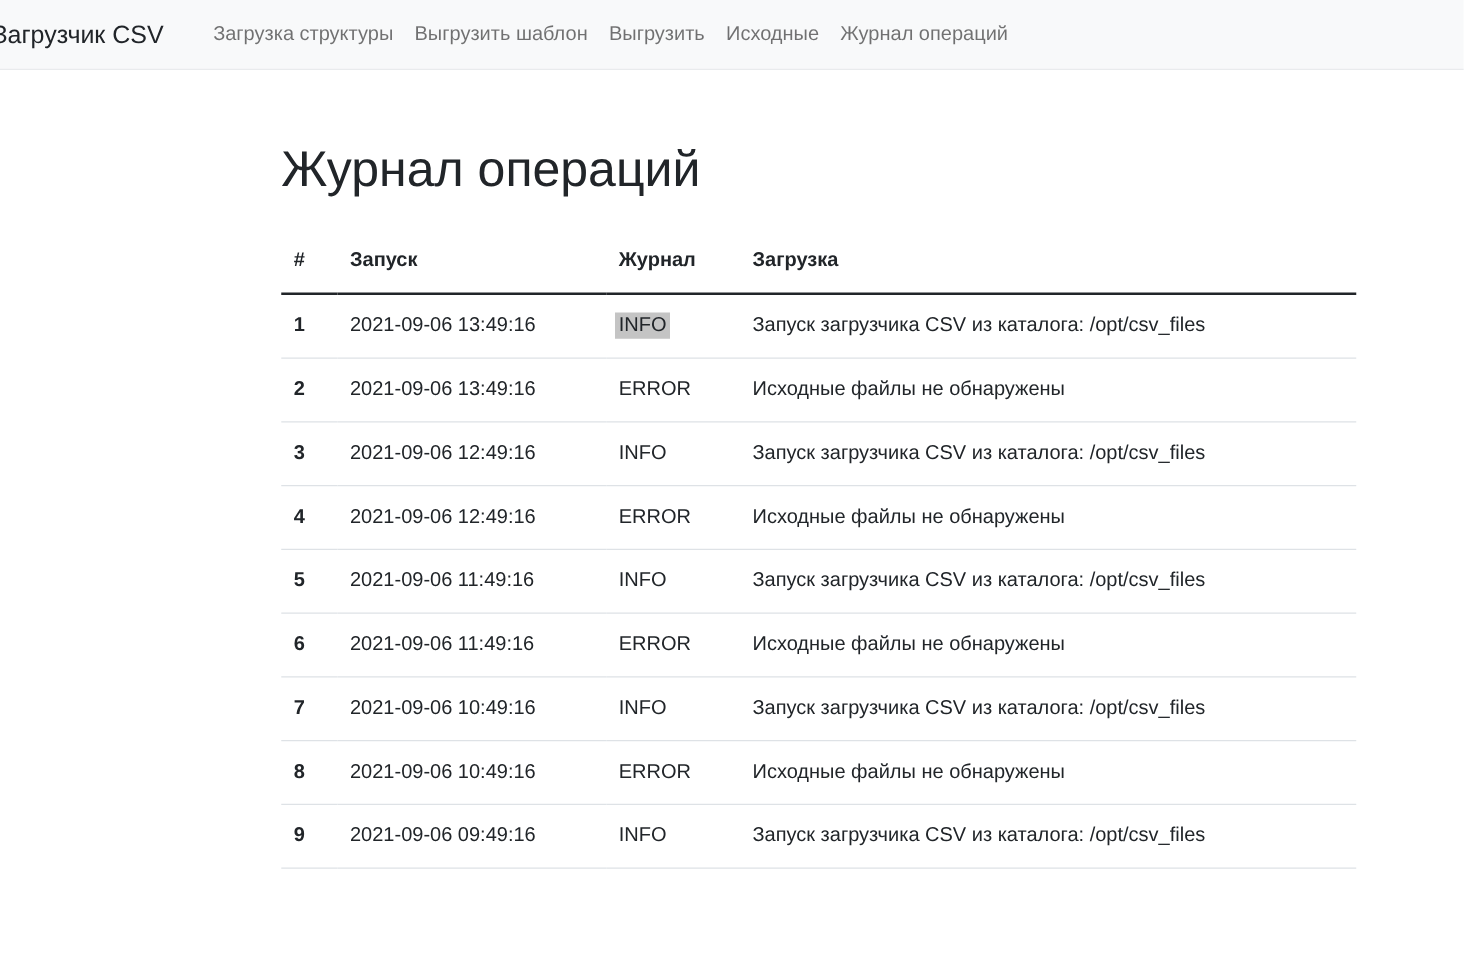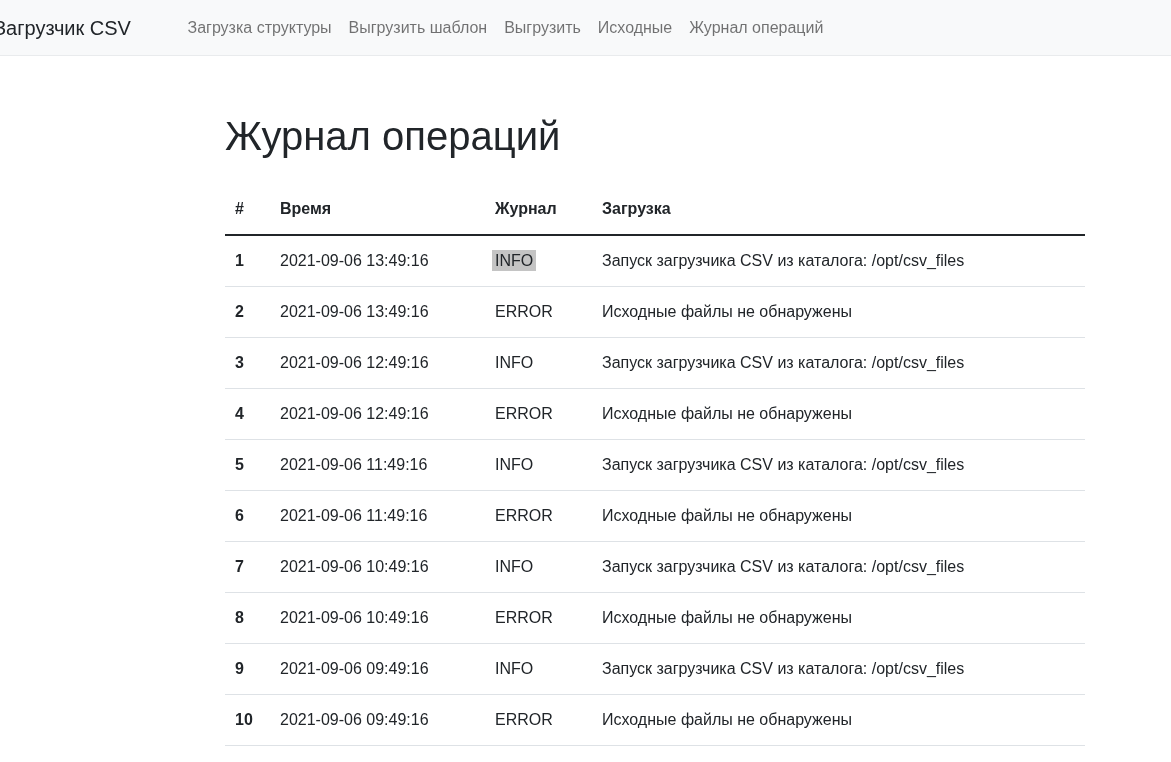--- a/index.html
+++ b/index.html
@@ -26,21 +26,21 @@
     height: 56px;
     display: flex;
     align-items: center;
     font-size: 20px;
     color: #212529;
     text-decoration: none;
     white-space: nowrap;
   }
   .navbar-nav {
     position: absolute;
-    left: 179px;
+    left: 162px;
     top: 0;
     height: 56px;
     display: flex;
     align-items: center;
     list-style: none;
   }
   .nav-link {
     display: block;
     padding: 8px 8.5px;
     font-size: 16px;
@@ -119,21 +119,21 @@
   </ul>
 </nav>
 
 <main class="content">
   <h1 class="page-title">Журнал операций</h1>
 
   <table class="log-table">
     <thead>
       <tr>
         <th class="col-num">#</th>
-        <th class="col-time">Время</th>
+        <th class="col-time">Запуск</th>
         <th class="col-lvl">Журнал</th>
         <th class="col-msg">Загрузка</th>
       </tr>
     </thead>
     <tbody>
   <tr>
     <th scope="row">1</th>
     <td>2021-09-06 13:49:16</td>
     <td><span class="hl">INFO</span></td>
     <td>Запуск загрузчика CSV из каталога: /opt/csv_files</td>
@@ -188,21 +188,15 @@
     <td>Исходные файлы не обнаружены</td>
   </tr>
 
   <tr>
     <th scope="row">9</th>
     <td>2021-09-06 09:49:16</td>
     <td><span>INFO</span></td>
     <td>Запуск загрузчика CSV из каталога: /opt/csv_files</td>
   </tr>
 
-  <tr>
-    <th scope="row">10</th>
-    <td>2021-09-06 09:49:16</td>
-    <td><span>ERROR</span></td>
-    <td>Исходные файлы не обнаружены</td>
-  </tr>
 </tbody>
   </table>
 </main>
 
 </body></html>

